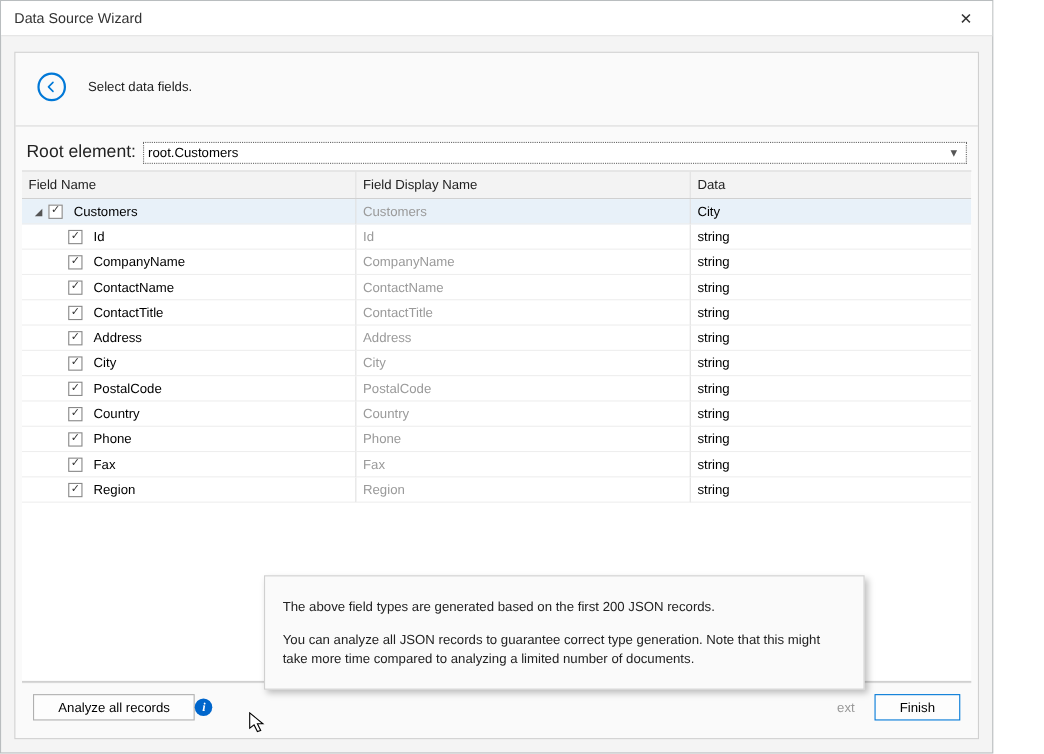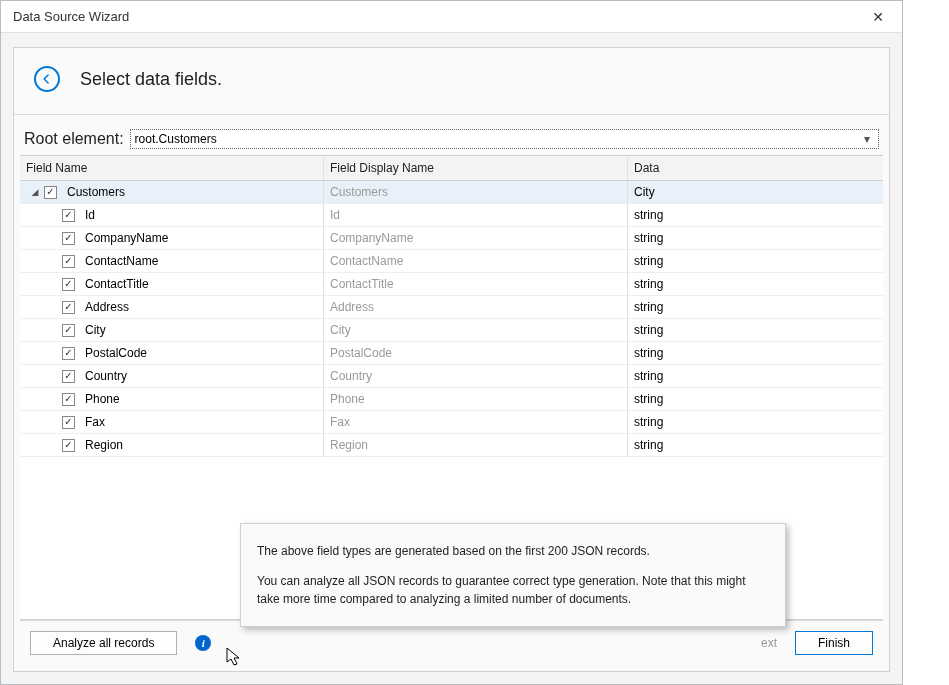--- a/index.html
+++ b/index.html
@@ -49,21 +49,21 @@
   width: 26px;
   height: 26px;
   border: 2px solid #0078d7;
   border-radius: 50%;
   display: flex;
   align-items: center;
   justify-content: center;
   margin-left: 4px;
 }
 .back-circle svg { width: 14px; height: 14px; }
-.step-title { font-size: 18px; color: #222; }
+.step-title { font-size: 12px; color: #222; }
 .body-section {
   flex: 1;
   padding: 14px 6px 6px 6px;
   display: flex;
   flex-direction: column;
   position: relative;
 }
 .root-row {
   display: flex;
   align-items: center;
@@ -132,21 +132,21 @@
 .indent-0 { padding-left: 4px; }
 .indent-1 { padding-left: 36px; }
 .disp-text { color: #9a9a9a; }
 .footer {
   display: flex;
   align-items: center;
   justify-content: space-between;
   padding: 10px 10px;
   border-top: 1px solid #d9d9d9;
 }
-.footer-left { display:flex; align-items:center; gap:18px; }
+.footer-left { display:flex; align-items:center; gap:0; }
 .btn {
   min-width:70px;
   height: 24px;
   border: 1px solid #b0b0b0;
   background: #fdfdfd;
   padding: 0 22px;
   font-size: 12px;
   cursor: pointer;
   display: inline-flex;
   align-items: center;

